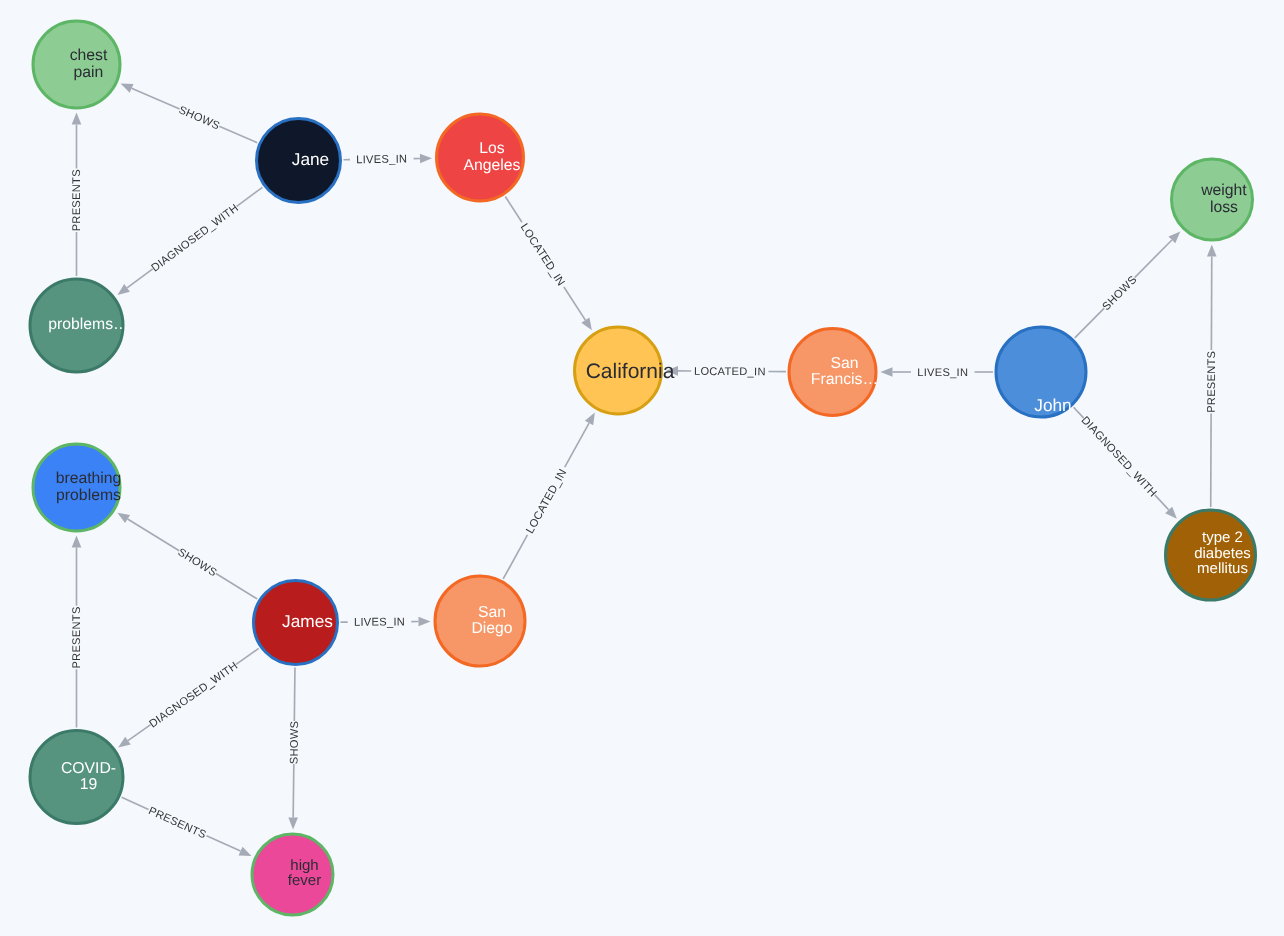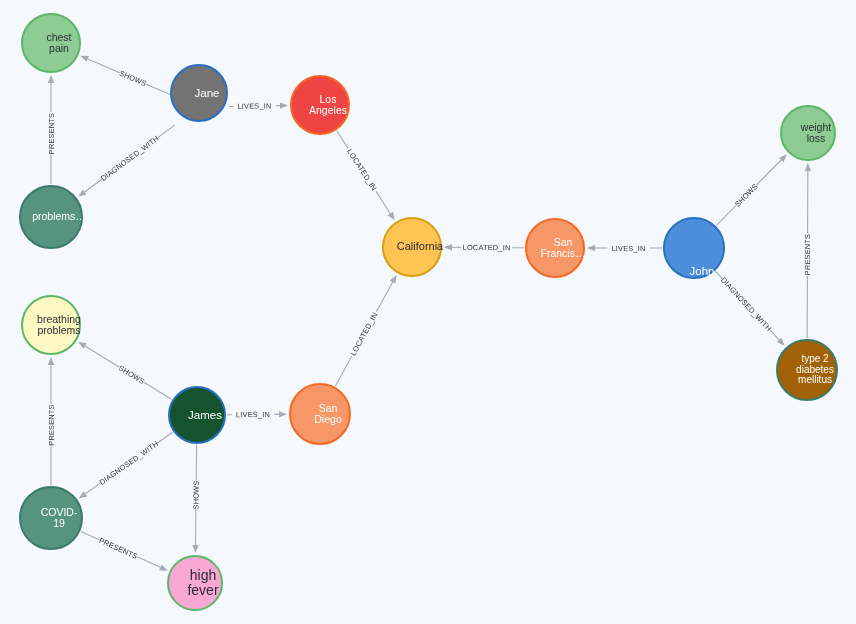--- a/index.html
+++ b/index.html
@@ -160,60 +160,60 @@
         <line x1="335.44" y1="385.97" x2="351.64" y2="356.56" class="edge-line"></line>
         <line x1="376.49" y1="311.45" x2="392.70" y2="282.04" class="edge-line"></line>
         <polygon points="396.56,275.03 395.50,283.58 389.90,280.49" class="edge-arrow"></polygon>
         <text x="364.07" y="334.00" text-anchor="middle" dominant-baseline="central" transform="rotate(-61.15,364.07,334.00)" class="edge-label">LOCATED_IN</text>
       </g>
     </svg>
   <div id="node-layer">
       <div class="graph-node" style="left: 21px; top: 13px; width: 60px; height: 60px; background: rgb(141, 204, 147); border: 2px solid rgb(93, 182, 101); color: rgb(42, 44, 52); font-size: 10.5px;">
         <span class="node-label">chest pain</span>
       </div>
-      <div class="graph-node" style="left: 170px; top: 64px; width: 58px; height: 58px; background: #737373; border: 2px solid rgb(40, 112, 194); color: rgb(255, 255, 255); font-size: 11.5px;">
+      <div class="graph-node" style="left: 170px; top: 78px; width: 58px; height: 58px; background: #0f172a; border: 2px solid rgb(40, 112, 194); color: rgb(255, 255, 255); font-size: 11.5px;">
         <span class="node-label">Jane</span>
       </div>
       <div class="graph-node" style="left: 290px; top: 75px; width: 60px; height: 60px; background: #ef4444; border: 2px solid rgb(243, 105, 36); color: rgb(255, 255, 255); font-size: 10.5px;">
         <span class="node-label">Los
 Angeles</span>
       </div>
       <div class="graph-node" style="left: 19px; top: 185px; width: 64px; height: 64px; background: rgb(86, 148, 128); border: 2px solid rgb(60, 122, 104); color: rgb(255, 255, 255); font-size: 10.5px;">
         <span class="node-label">problems…</span>
       </div>
-      <div class="graph-node" style="left: 382px; top: 217px; width: 60px; height: 60px; background: rgb(255, 196, 84); border: 2px solid rgb(215, 160, 19); color: rgb(42, 44, 52); font-size: 11px;">
+      <div class="graph-node" style="left: 382px; top: 217px; width: 60px; height: 60px; background: rgb(255, 196, 84); border: 2px solid rgb(215, 160, 19); color: rgb(42, 44, 52); font-size: 14px;">
         <span class="node-label">California</span>
       </div>
       <div class="graph-node" style="left: 525px; top: 218px; width: 60px; height: 60px; background: rgb(247, 151, 103); border: 2px solid rgb(243, 105, 36); color: rgb(255, 255, 255); font-size: 10.5px;">
         <span class="node-label">San
 Francis…</span>
       </div>
       <div class="graph-node" style="left: 663px; top: 217px; width: 62px; height: 62px; background: rgb(76, 142, 218); border: 2px solid rgb(40, 112, 194); color: rgb(255, 255, 255); font-size: 11.5px; align-items: flex-end;">
         <span class="node-label">John</span>
       </div>
       <div class="graph-node" style="left: 780px; top: 105px; width: 56px; height: 56px; background: rgb(141, 204, 147); border: 2px solid rgb(93, 182, 101); color: rgb(42, 44, 52); font-size: 10.5px;">
         <span class="node-label">weight
 loss</span>
       </div>
       <div class="graph-node" style="left: 776px; top: 339px; width: 62px; height: 62px; background: #a16207; border: 2px solid rgb(60, 122, 104); color: rgb(255, 255, 255); font-size: 10px;">
         <span class="node-label">type 2
 diabetes
 mellitus</span>
       </div>
-      <div class="graph-node" style="left: 21px; top: 295px; width: 60px; height: 60px; background: #fef9c3; border: 2px solid rgb(93, 182, 101); color: rgb(42, 44, 52); font-size: 10.5px;">
+      <div class="graph-node" style="left: 21px; top: 295px; width: 60px; height: 60px; background: #3b82f6; border: 2px solid rgb(93, 182, 101); color: rgb(42, 44, 52); font-size: 10.5px;">
         <span class="node-label">breathing
 problems</span>
       </div>
-      <div class="graph-node" style="left: 168px; top: 386px; width: 58px; height: 58px; background: #14532d; border: 2px solid rgb(40, 112, 194); color: rgb(255, 255, 255); font-size: 11.5px;">
+      <div class="graph-node" style="left: 168px; top: 386px; width: 58px; height: 58px; background: #b91c1c; border: 2px solid rgb(40, 112, 194); color: rgb(255, 255, 255); font-size: 11.5px;">
         <span class="node-label">James</span>
       </div>
       <div class="graph-node" style="left: 289px; top: 383px; width: 62px; height: 62px; background: rgb(247, 151, 103); border: 2px solid rgb(243, 105, 36); color: rgb(255, 255, 255); font-size: 10.5px;">
         <span class="node-label">San
 Diego</span>
       </div>
       <div class="graph-node" style="left: 19px; top: 486px; width: 64px; height: 64px; background: rgb(86, 148, 128); border: 2px solid rgb(60, 122, 104); color: rgb(255, 255, 255); font-size: 10.5px; justify-content: flex-end;">
         <span class="node-label">COVID-19</span>
       </div>
-      <div class="graph-node" style="left: 167px; top: 555px; width: 56px; height: 56px; background: #f9a8d4; border: 2px solid rgb(93, 182, 101); color: rgb(42, 44, 52); font-size: 14px;">
+      <div class="graph-node" style="left: 167px; top: 555px; width: 56px; height: 56px; background: #ec4899; border: 2px solid rgb(93, 182, 101); color: rgb(42, 44, 52); font-size: 10px;">
         <span class="node-label">high fever</span>
       </div>
     </div>
 </div>
 
 </body></html>

